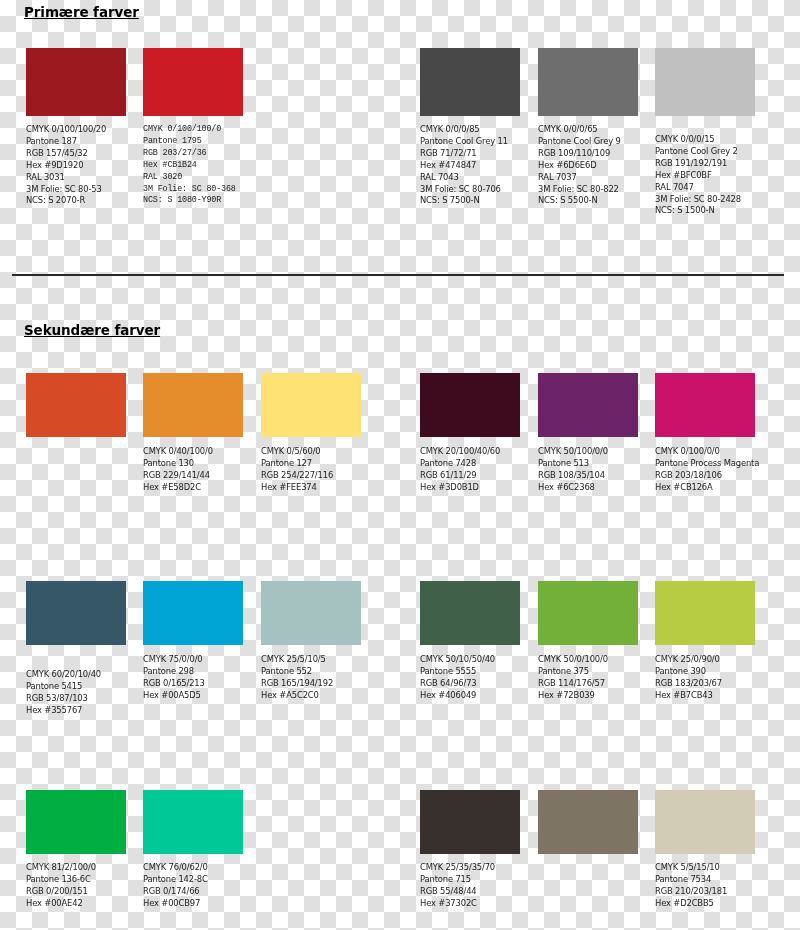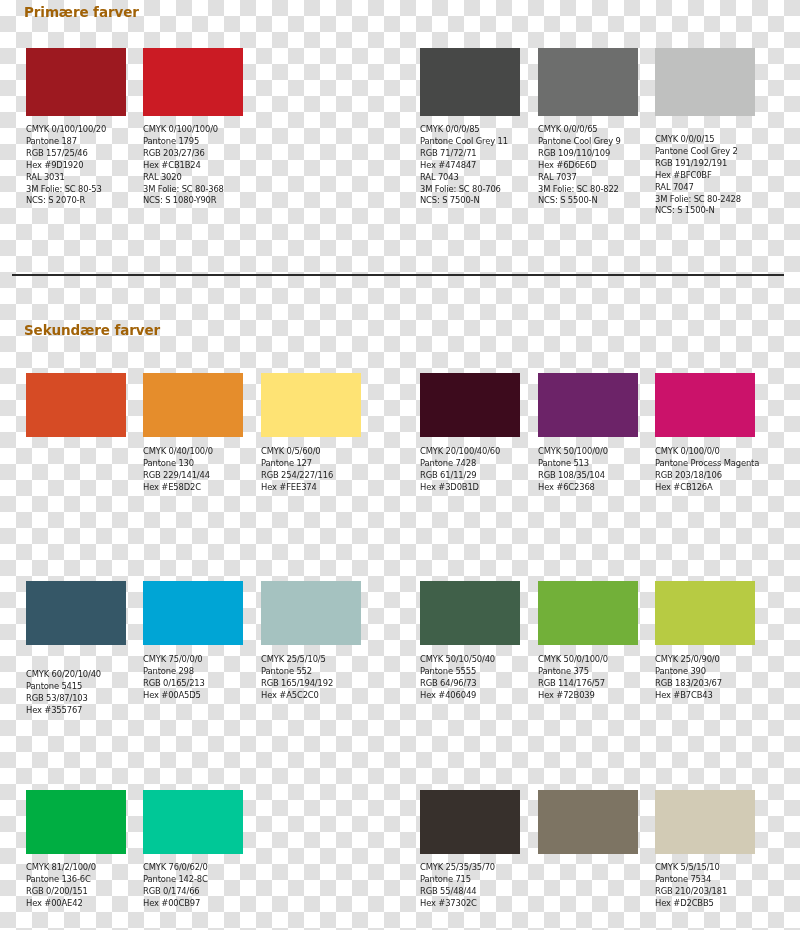--- a/index.html
+++ b/index.html
@@ -26,22 +26,23 @@
     position: absolute;
     inset: 0;
   }
 
   .section-title {
     position: absolute;
     font-family: "DejaVu Sans", sans-serif;
     font-weight: bold;
     font-size: 13.5px;
     letter-spacing: -0.1px;
-    color: #a16207;
+    color: #000000;
     white-space: nowrap;
+    text-decoration: underline;
   }
   #title-primary { left: 24px; top: 4px; }
   #title-secondary { left: 24px; top: 322px; }
 
   .divider {
     position: absolute;
     left: 12px;
     top: 274px;
     width: 772px;
     height: 0;
@@ -84,30 +85,30 @@
   <div class="divider"></div>
 
   <div class="section-title" id="title-secondary">Sekundære farver</div>
 
   <div id="swatch-layer">
       <div class="swatch-cell" style="left: 26px; top: 48px;">
         <div class="swatch" style="background: rgb(157, 25, 32);"></div>
         <div class="specs" style="margin-top: 8px;">
           <div>CMYK 0/100/100/20</div>
           <div>Pantone 187</div>
-          <div>RGB 157/25/46</div>
+          <div>RGB 157/45/32</div>
           <div>Hex #9D1920</div>
           <div>RAL 3031</div>
           <div>3M Folie: SC 80-53</div>
           <div>NCS: S 2070-R</div>
         </div>
       </div>
       <div class="swatch-cell" style="left: 143px; top: 48px;">
         <div class="swatch" style="background: rgb(203, 27, 36);"></div>
-        <div class="specs" style="margin-top: 8px;">
+        <div class="specs" style="margin-top: 8px; font-family: Liberation Mono, monospace;">
           <div>CMYK 0/100/100/0</div>
           <div>Pantone 1795</div>
           <div>RGB 203/27/36</div>
           <div>Hex #CB1B24</div>
           <div>RAL 3020</div>
           <div>3M Folie: SC 80-368</div>
           <div>NCS: S 1080-Y90R</div>
         </div>
       </div>
       <div class="swatch-cell" style="left: 420px; top: 48px;">

